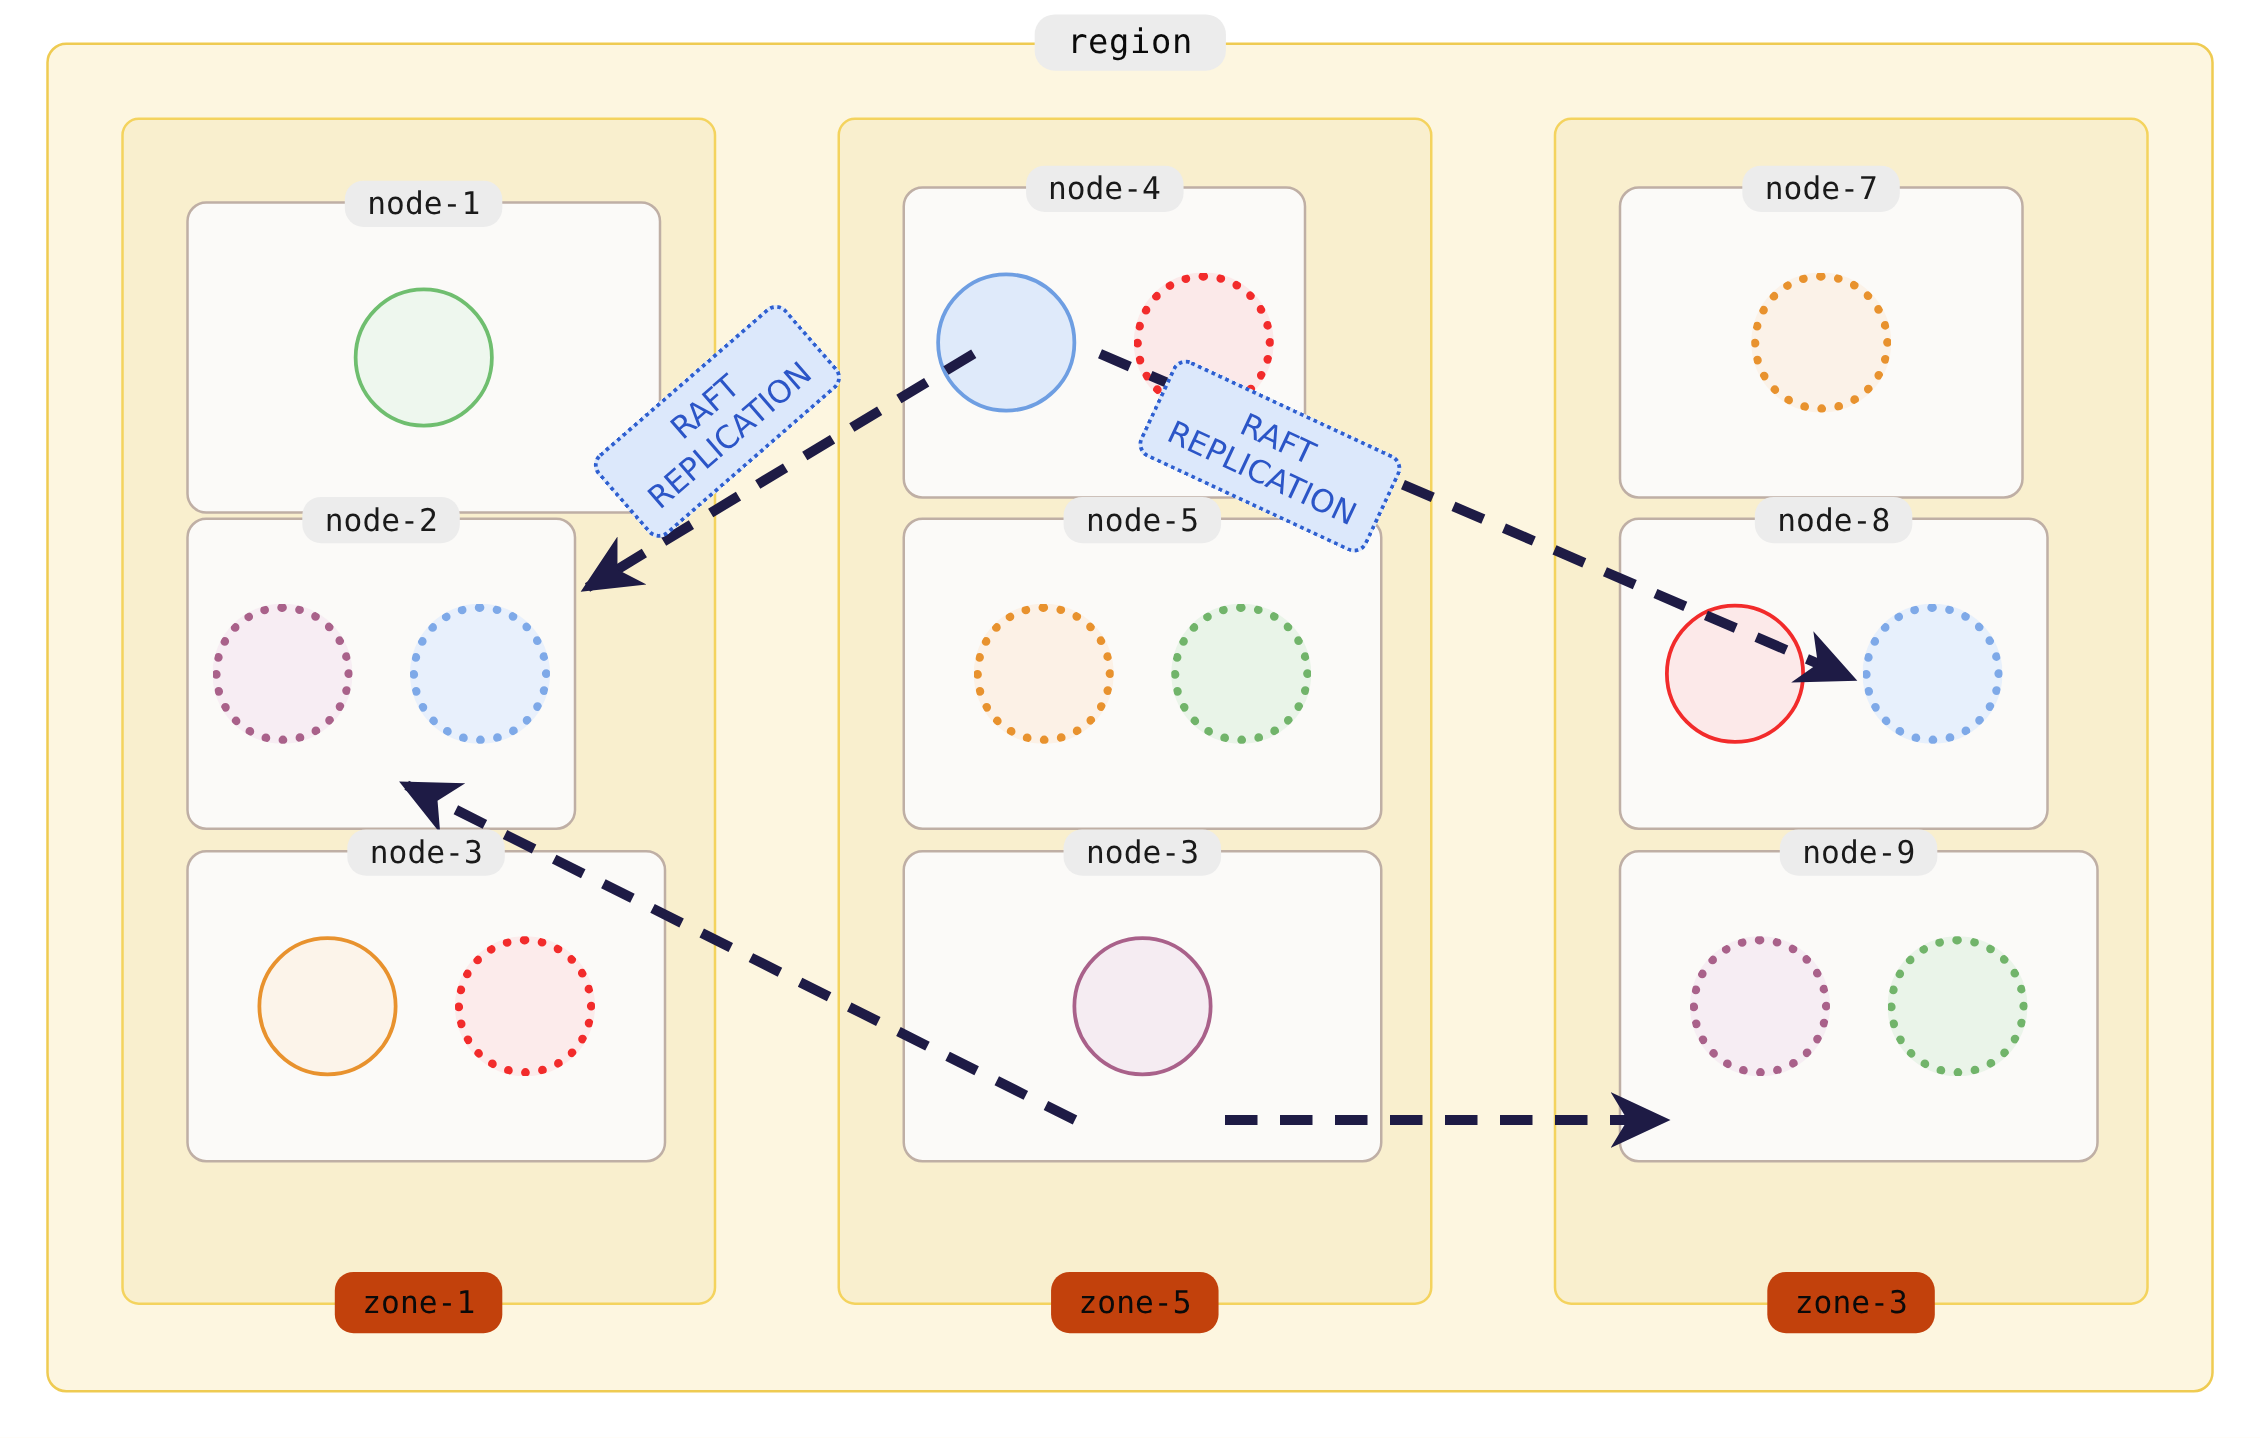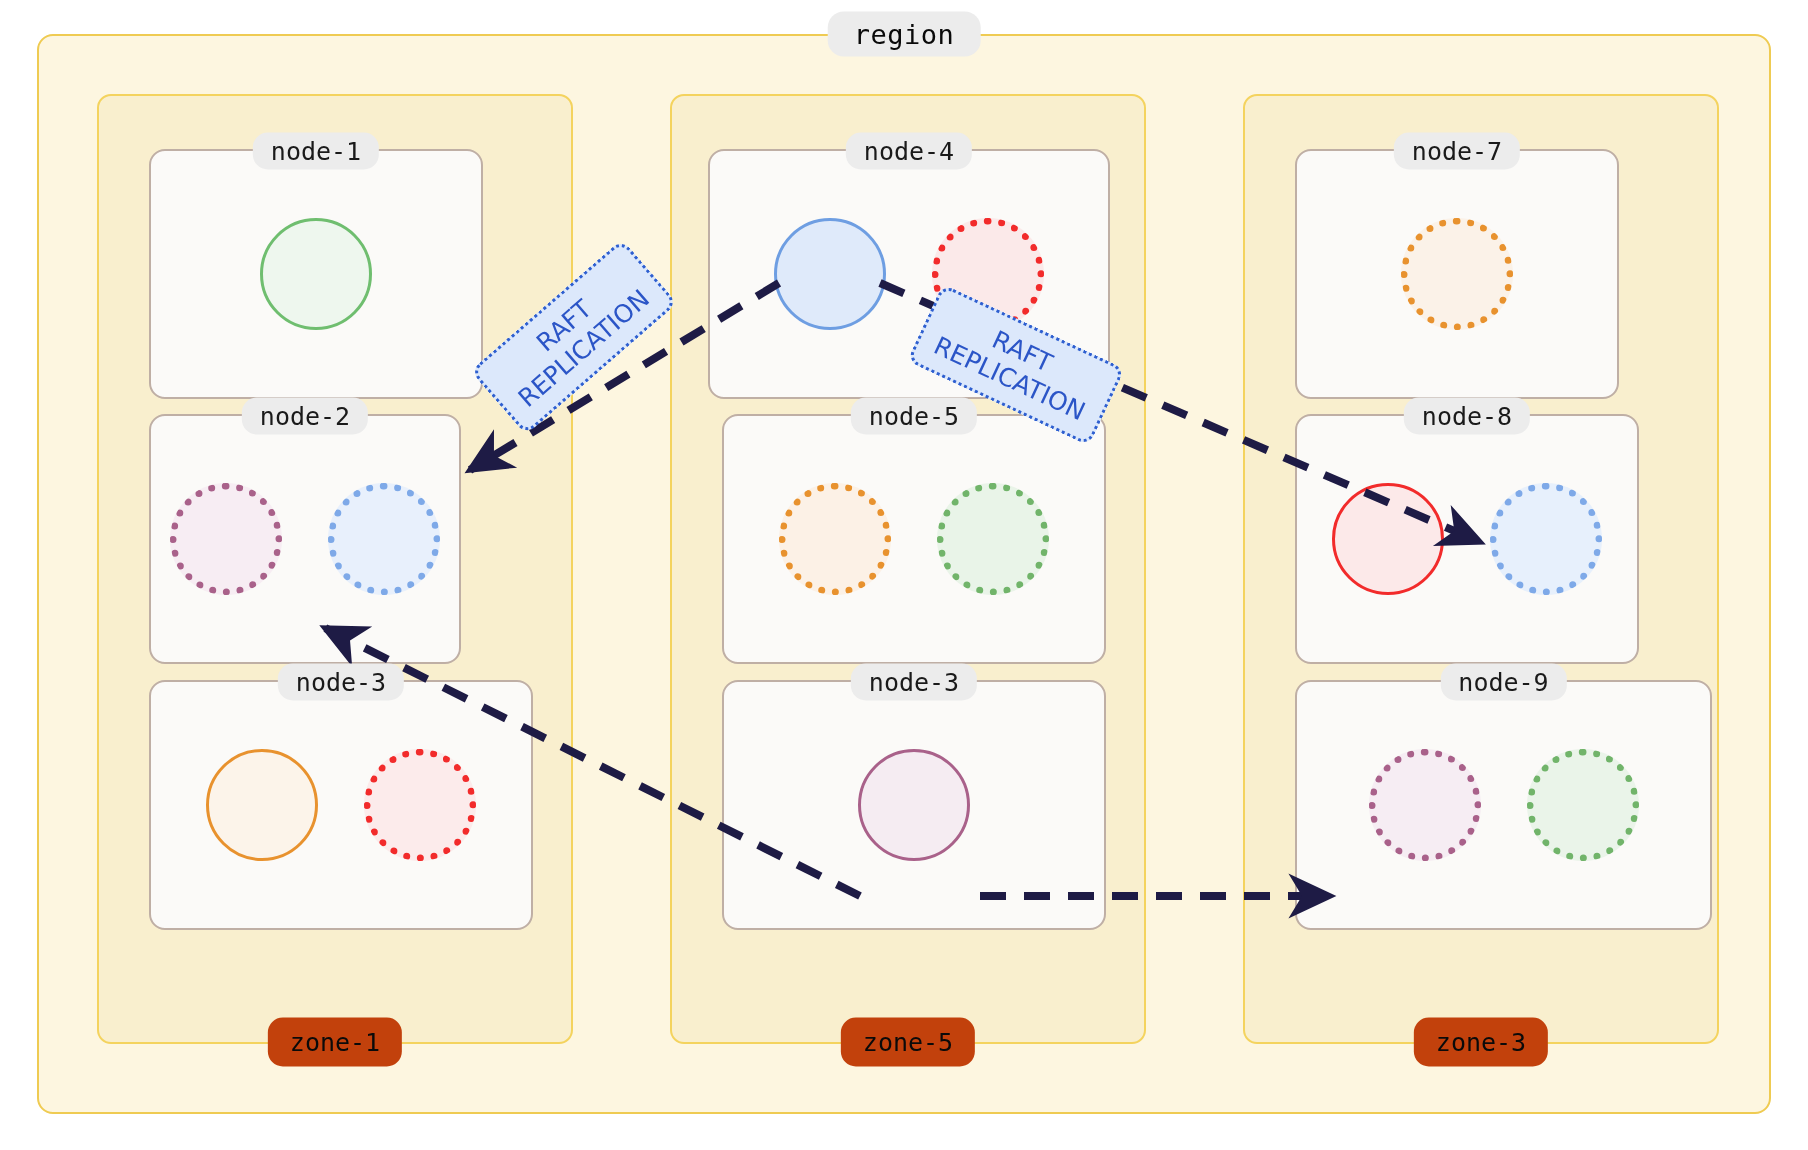--- a/index.html
+++ b/index.html
@@ -70,21 +70,21 @@
 <body>
 
 <div id="canvas">
 
   <div class="region"></div>
   <div class="region-label">region</div>
 
   <div id="zones-layer">
       <div class="zone" style="left: 97px; width: 476px;">
         <div class="zone-label">zone-1</div>
-        <div class="node" style="left: 50px; top: 53px; width: 334px; height: 250px;">
+        <div class="node" style="left: 50px; top: 65px; width: 380px; height: 250px;">
           <div class="node-label">node-1</div>
           <div class="node-body">
             <div class="rep leader" style="background: rgb(238, 247, 238); border-color: rgb(111, 190, 111);"></div>
           </div>
         </div>
         <div class="node" style="left: 50px; top: 318px; width: 312px; height: 250px;">
           <div class="node-label">node-2</div>
           <div class="node-body">
             <div class="rep follower" style="background: rgb(247, 237, 243); border-color: rgb(169, 97, 138);"></div>
             <div class="rep follower" style="background: rgb(232, 240, 252); border-color: rgb(126, 169, 232);"></div>
@@ -93,21 +93,21 @@
         <div class="node" style="left: 50px; top: 584px; width: 384px; height: 250px;">
           <div class="node-label">node-3</div>
           <div class="node-body">
             <div class="rep leader" style="background: rgb(252, 244, 234); border-color: rgb(232, 146, 46);"></div>
             <div class="rep follower" style="background: rgb(252, 235, 235); border-color: rgb(242, 43, 43);"></div>
           </div>
         </div>
       </div>
       <div class="zone" style="left: 670px; width: 476px;">
         <div class="zone-label">zone-5</div>
-        <div class="node" style="left: 36px; top: 53px; width: 402px; height: 250px; text-align: center;">
+        <div class="node" style="left: 50px; top: 53px; width: 323px; height: 250px; text-align: center;">
           <div class="node-label">node-4</div>
           <div class="node-body">
             <div class="rep leader" style="background: rgb(223, 234, 250); border-color: rgb(110, 158, 226);"></div>
             <div class="rep follower" style="background: rgb(251, 233, 233); border-color: rgb(242, 43, 43);"></div>
           </div>
         </div>
         <div class="node" style="left: 50px; top: 318px; width: 384px; height: 250px;">
           <div class="node-label">node-5</div>
           <div class="node-body">
             <div class="rep follower" style="background: rgb(252, 241, 230); border-color: rgb(232, 146, 46);"></div>
@@ -129,21 +129,21 @@
             <div class="rep follower" style="background: rgb(251, 242, 232); border-color: rgb(232, 146, 46);"></div>
           </div>
         </div>
         <div class="node" style="left: 50px; top: 318px; width: 344px; height: 250px;">
           <div class="node-label">node-8</div>
           <div class="node-body">
             <div class="rep leader" style="background: rgb(252, 233, 233); border-color: rgb(242, 43, 43);"></div>
             <div class="rep follower" style="background: rgb(231, 240, 252); border-color: rgb(126, 169, 232);"></div>
           </div>
         </div>
-        <div class="node" style="left: 50px; top: 584px; width: 417px; height: 250px;">
+        <div class="node" style="left: 50px; top: 584px; width: 384px; height: 250px;">
           <div class="node-label">node-9</div>
           <div class="node-body">
             <div class="rep follower" style="background: rgb(246, 237, 243); border-color: rgb(169, 97, 138);"></div>
             <div class="rep follower" style="background: rgb(234, 244, 233); border-color: rgb(113, 180, 106);"></div>
           </div>
         </div>
       </div>
     </div>
 
   <svg id="links" viewBox="0 0 1808 1150">

